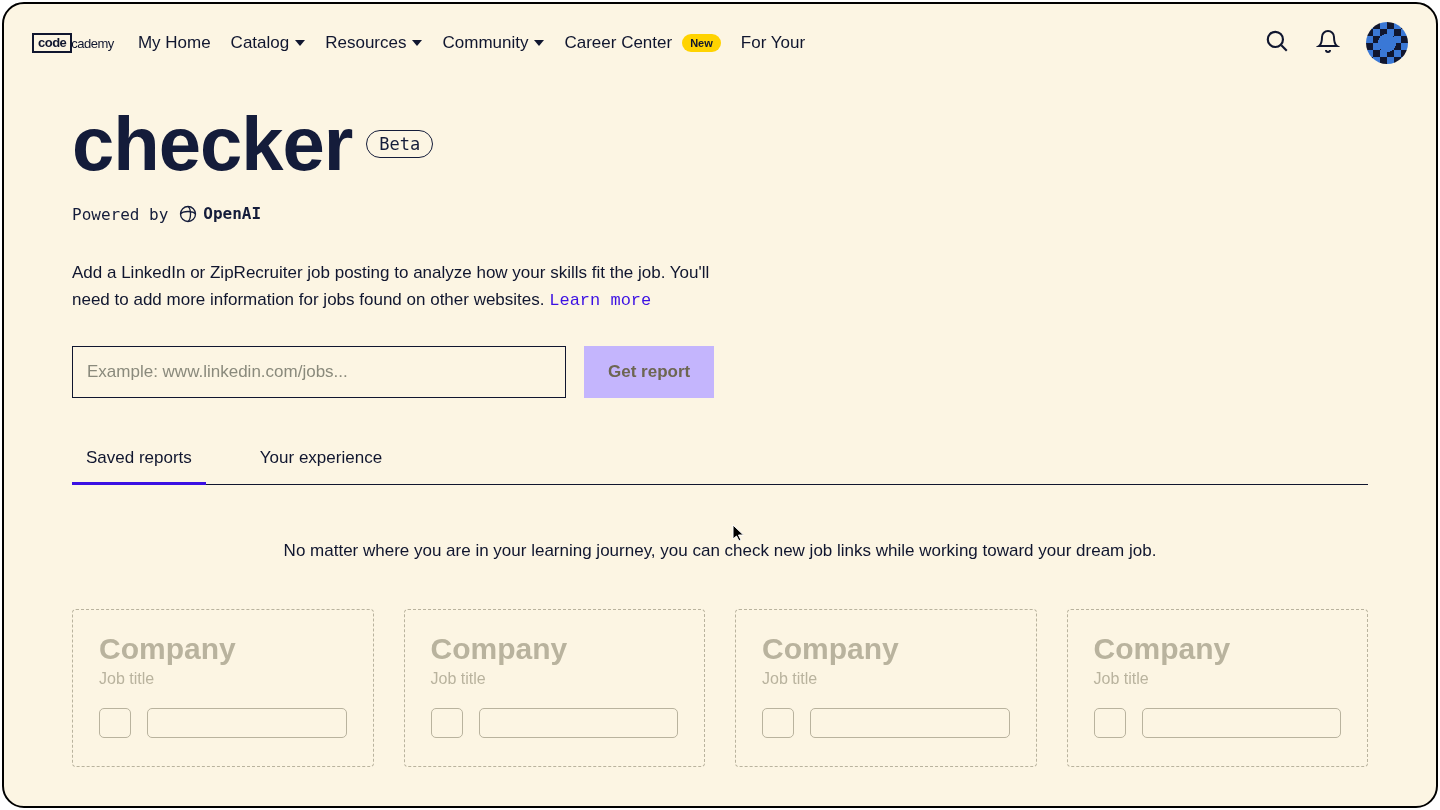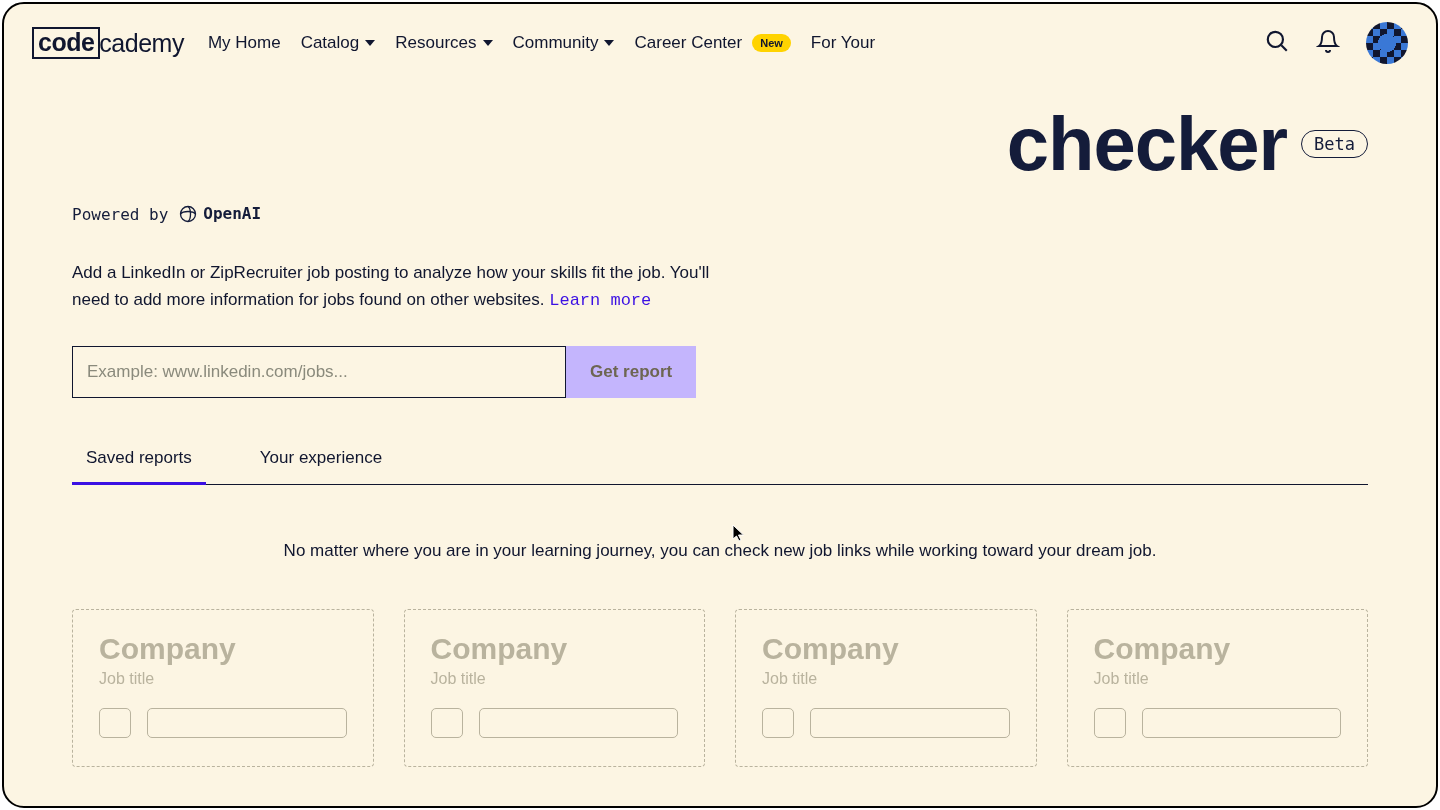--- a/index.html
+++ b/index.html
@@ -21,21 +21,21 @@
 
 .nav {
   display:flex;
   align-items:center;
   padding:18px 28px 0 28px;
   gap:18px;
   color:#10162f;
 }
 .logo {
   display:flex; align-items:center; gap:0;
-  font-weight:500; font-size:25px; letter-spacing:-0.5px;
+  font-weight:500; font-size:13px; letter-spacing:-0.5px;
   color:#10162f;
 }
 .logo-box {
   border:2px solid #10162f;
   padding:1px 4px 2px 4px;
   font-weight:600;
   color:#10162f;
   background:#fcf5e3;
   display:inline-block;
   line-height:1;
@@ -59,35 +59,35 @@
   cursor:pointer;
 }
 
 .content { padding:40px 68px 0 68px; }
 h1.title {
   font-size:76px; font-weight:800; line-height:0.95;
   color:#141c3a; letter-spacing:-1px;
   max-width:640px;
   display:inline;
 }
-.title-line2 { display:flex; align-items:center; gap:14px; margin-top:4px;justify-content:flex-end;}
+.title-line2 { display:flex; align-items:center; gap:14px; margin-top:4px;}
 .beta {
   font-family: ui-monospace, Menlo, Consolas, monospace;
   font-size:17px; color:#141c3a;
   border:1.5px solid #141c3a; border-radius:18px;
   padding:3px 12px;
 }
 .powered { display:flex; align-items:center; gap:10px; margin-top:24px;
   font-family: ui-monospace, Menlo, Consolas, monospace; font-size:16px; color:#141c3a; }
 .openai-mark { display:inline-flex; align-items:flex-start; gap:5px; }
 .openai-mark svg { width:20px; height:20px; }
 .desc { margin-top:36px; font-size:17px; color:#10162f; max-width:640px; line-height:1.55; }
 .desc a { color:#3b10e3; text-decoration:none; font-weight:500;font-family:Liberation Mono, monospace; }
 
-.input-row { display:flex; margin-top:32px; }
+.input-row { display:flex; gap:18px; margin-top:32px; }
 .url-input {
   width:494px; height:52px;
   background:#fcf5e3;
   border:1.5px solid #10162f;
   padding:0 14px; font-size:17px; color:#10162f;
 }
 .url-input::placeholder { color:#8a8a7c; }
 .get-btn {
   height:52px; padding:0 24px;
   background:#c4b5fd; color:#6d6652;

